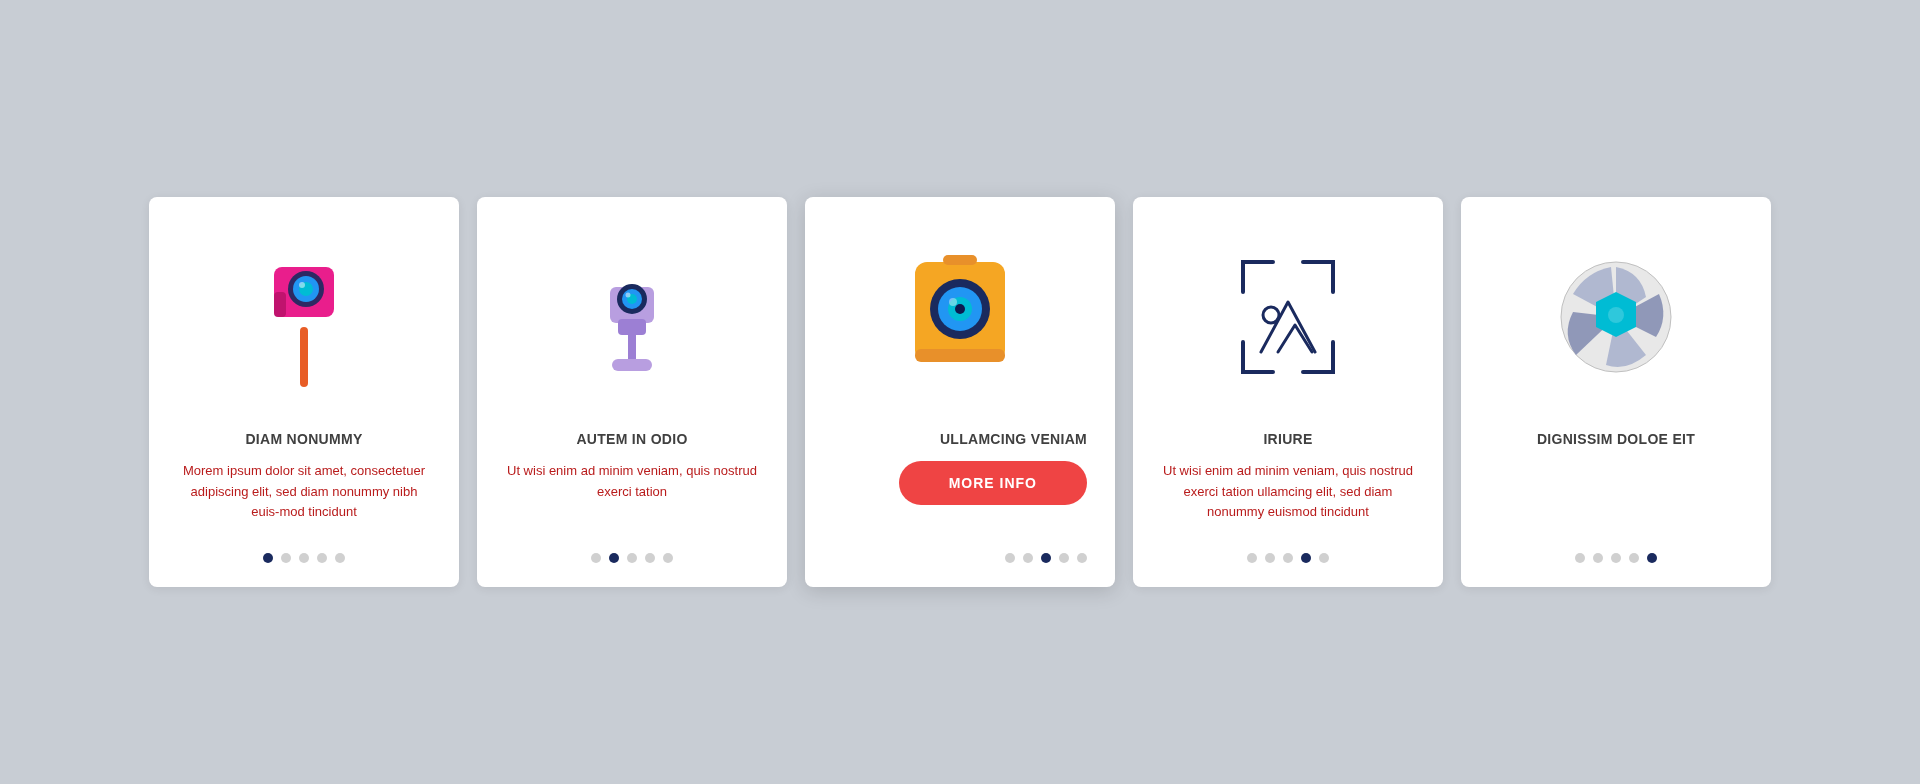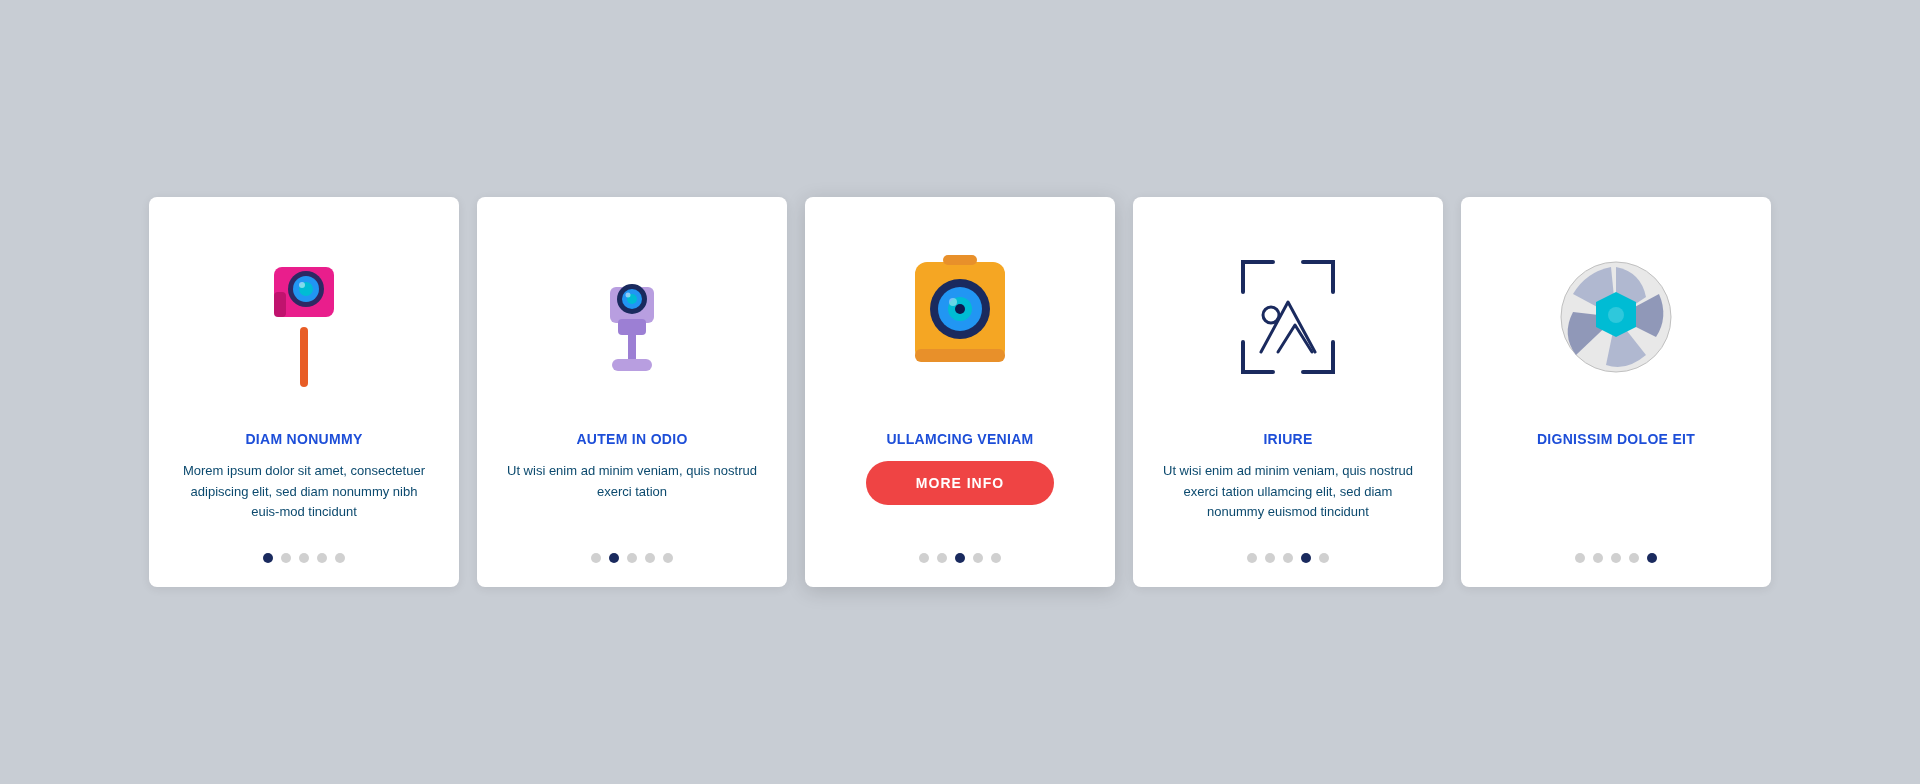--- a/index.html
+++ b/index.html
@@ -23,41 +23,42 @@
       border-radius: 8px;
       width: 310px;
       padding: 30px 28px 24px 28px;
       display: flex;
       flex-direction: column;
       align-items: center;
       box-shadow: 0 2px 10px rgba(0,0,0,0.08);
     }
     .card.active {
       box-shadow: 0 4px 20px rgba(0,0,0,0.15);
+      align-items: flex-end;
     }
     .card-icon {
       width: 100%;
       height: 180px;
       display: flex;
       align-items: center;
       justify-content: center;
       margin-bottom: 24px;
     }
     .card-title {
       font-size: 14px;
       font-weight: 700;
-      color: #1d4ed8;
+      color: #404040;
       text-align: center;
       margin-bottom: 14px;
       letter-spacing: 0.3px;
       text-transform: uppercase;
     }
     .card-text {
       font-size: 13px;
-      color: #0c4a6e;
+      color: #b91c1c;
       text-align: center;
       line-height: 1.6;
       margin-bottom: 20px;
       flex: 1;
     }
     .more-info-btn {
       background: #ef4444;
       color: #fff;
       border: none;
       border-radius: 30px;

